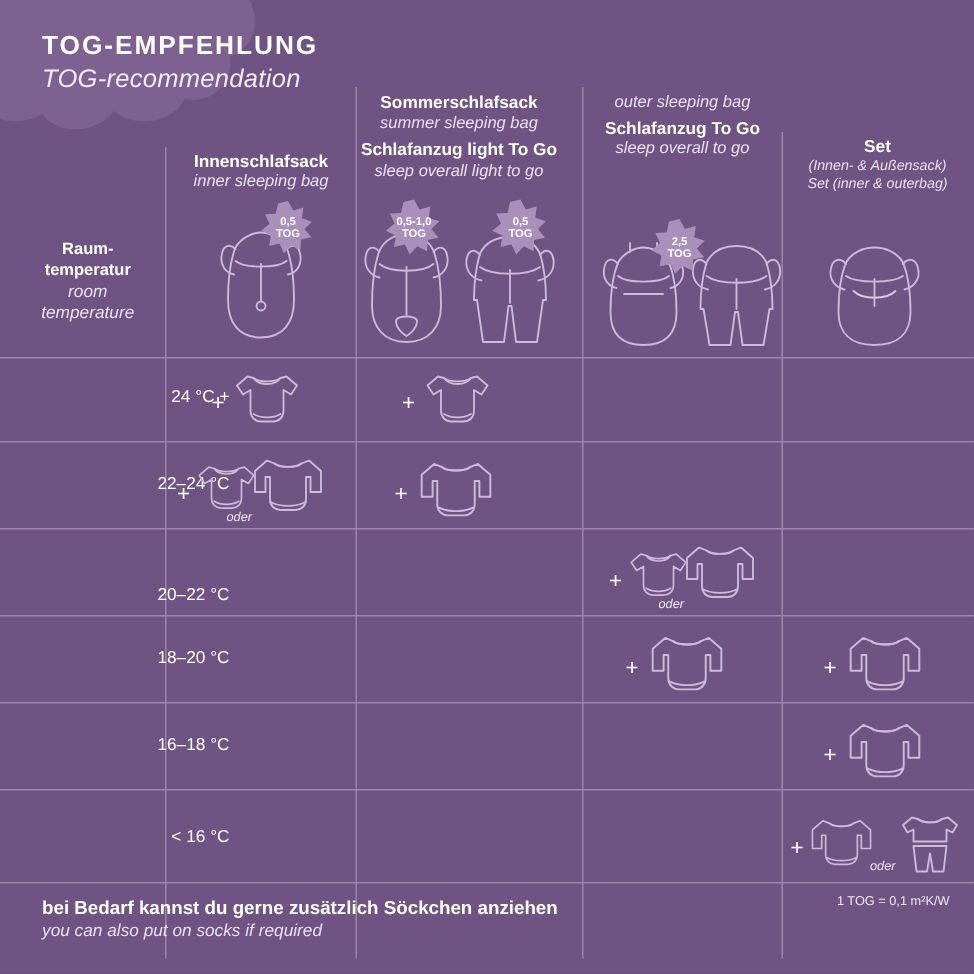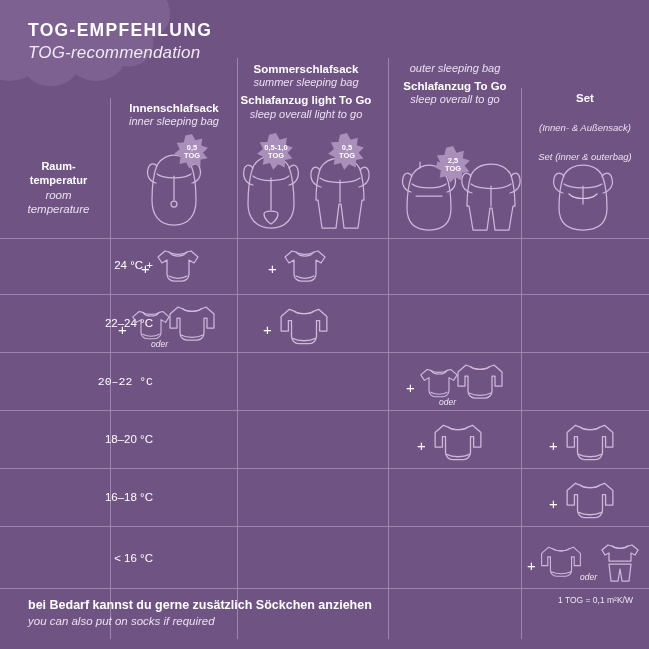--- a/index.html
+++ b/index.html
@@ -24,21 +24,21 @@
 
   
   .grid{position:absolute;left:0;top:0;width:649px;height:649px;}
   .vline{position:absolute;width:1px;background:#9c86ac;}
   .hline{position:absolute;height:1px;background:#9c86ac;}
 
   
   .colhead{position:absolute;text-align:center;z-index:3;}
   .colhead .h1{font-size:11.5px;font-weight:bold;line-height:1.25;color:#ffffff;}
   .colhead .h2{font-size:11px;font-style:italic;line-height:1.25;color:#e9e0ef;}
-  .colhead .h3{font-size:9.5px;font-style:italic;line-height:1.2;color:#e9e0ef;margin-top:17px;}
+  .colhead .h3{font-size:9.5px;font-style:italic;line-height:1.2;color:#e9e0ef;}
 
   
   .rowlabel{position:absolute;text-align:right;font-size:11.5px;color:#ffffff;padding-left:43px;}
   .corner-label{position:absolute;left:6px;top:160px;width:105px;text-align:center;z-index:3;}
   .corner-label .b{font-size:11px;font-weight:bold;line-height:1.25;}
   .corner-label .i{font-size:11.5px;font-style:italic;line-height:1.25;color:#e9e0ef;}
 
   
   .footer{position:absolute;left:28px;bottom:22px;z-index:3;}
   .footer .f1{font-size:12.5px;font-weight:bold;color:#ffffff;}
@@ -247,21 +247,21 @@
         L6.6,22.9 L0.2,19.7 L5.7,15.2 L2.7,8.8 L9.8,8.5 L11.4,1.6 Z"></path>
     </svg>
     <div class="lbl">
       <span>2,5</span>
       <span>TOG</span>
     </div>
   </div>
 
   <div class="rowlabel" style="left:0;top:259px;width:110px;">24 °C +</div>
   <div class="rowlabel" style="left:0;top:317px;width:110px;">22–24 °C</div>
-  <div class="rowlabel" style="left:0;top:375px;width:110px;font-family:Liberation Mono, monospace;">20–22 °C</div>
+  <div class="rowlabel" style="left:0;top:391px;width:110px;">20–22 °C</div>
   <div class="rowlabel" style="left:0;top:433px;width:110px;">18–20 °C</div>
   <div class="rowlabel" style="left:0;top:491px;width:110px;">16–18 °C</div>
   <div class="rowlabel" style="left:0;top:552px;width:110px;">&lt; 16 °C</div>
 
   <div class="plus" style="left:141px;top:261px;">+</div>
   <div class="icon" style="left:156px;top:248px;">
     <svg width="44" height="38" viewBox="0 0 44 38">
       <path class="stroke" d="M13,4 L9,3 L2,9 L6,15 L11,12 L11,26
         C11,30 14,33 18,33 L26,33 C30,33 33,30 33,26 L33,12 L38,15 L42,9 L35,3 L31,4
         C29,7 25,8 22,8 C19,8 15,7 13,4 Z"></path>

